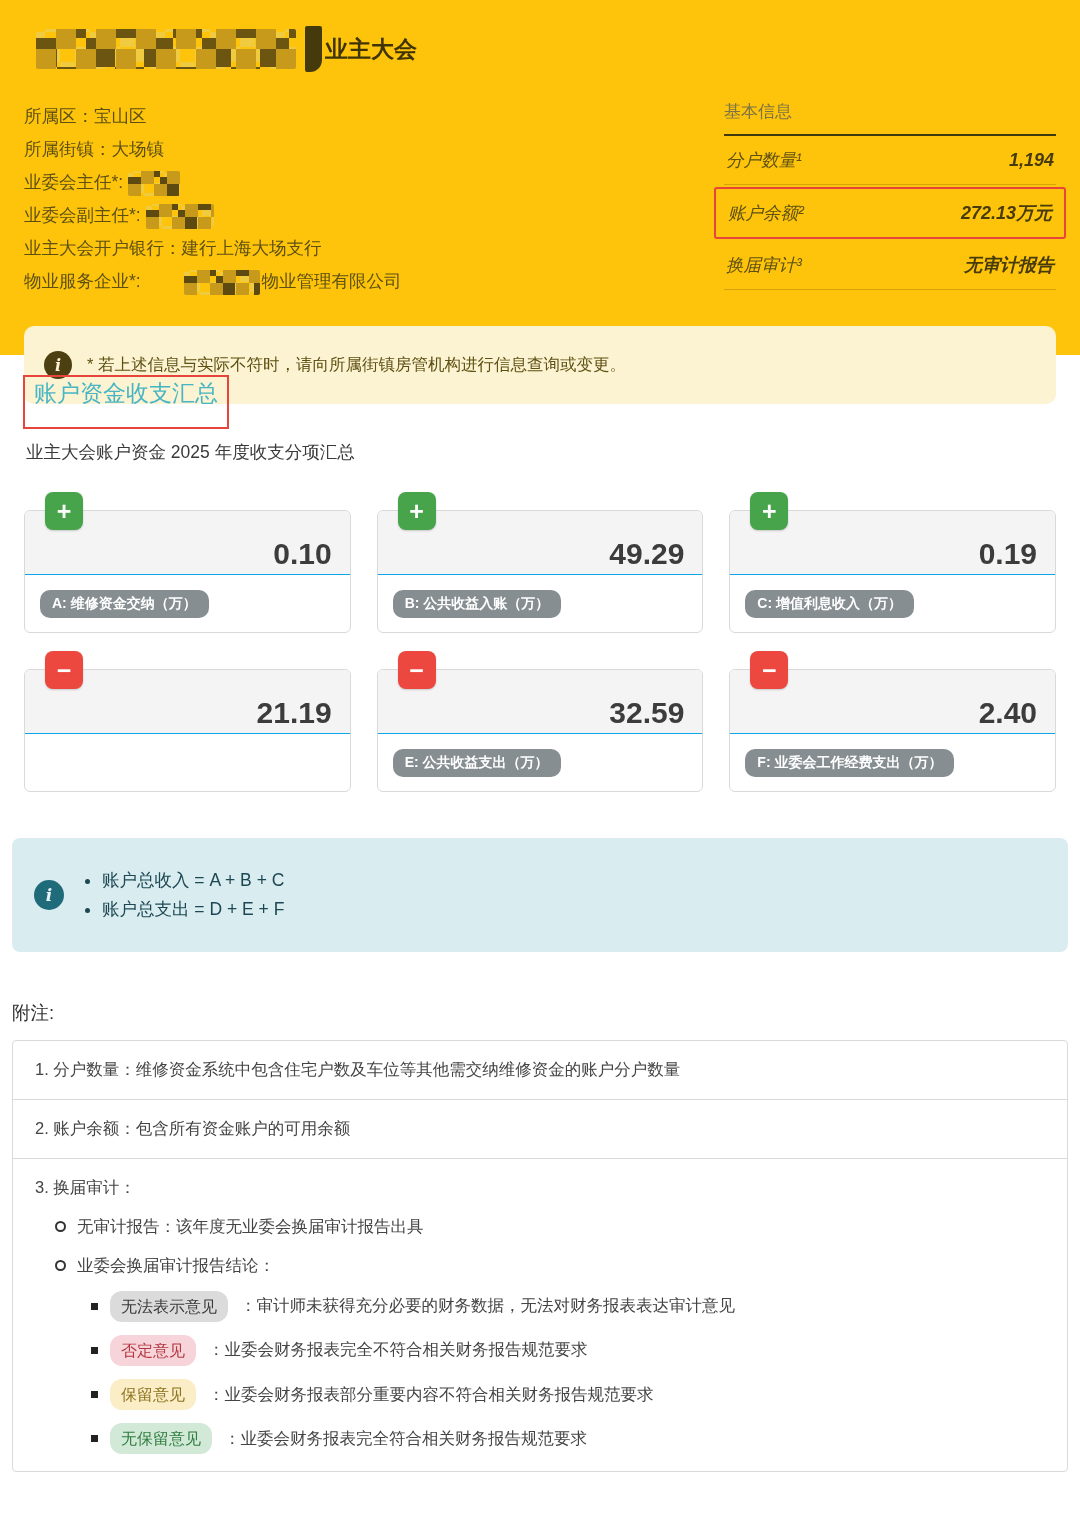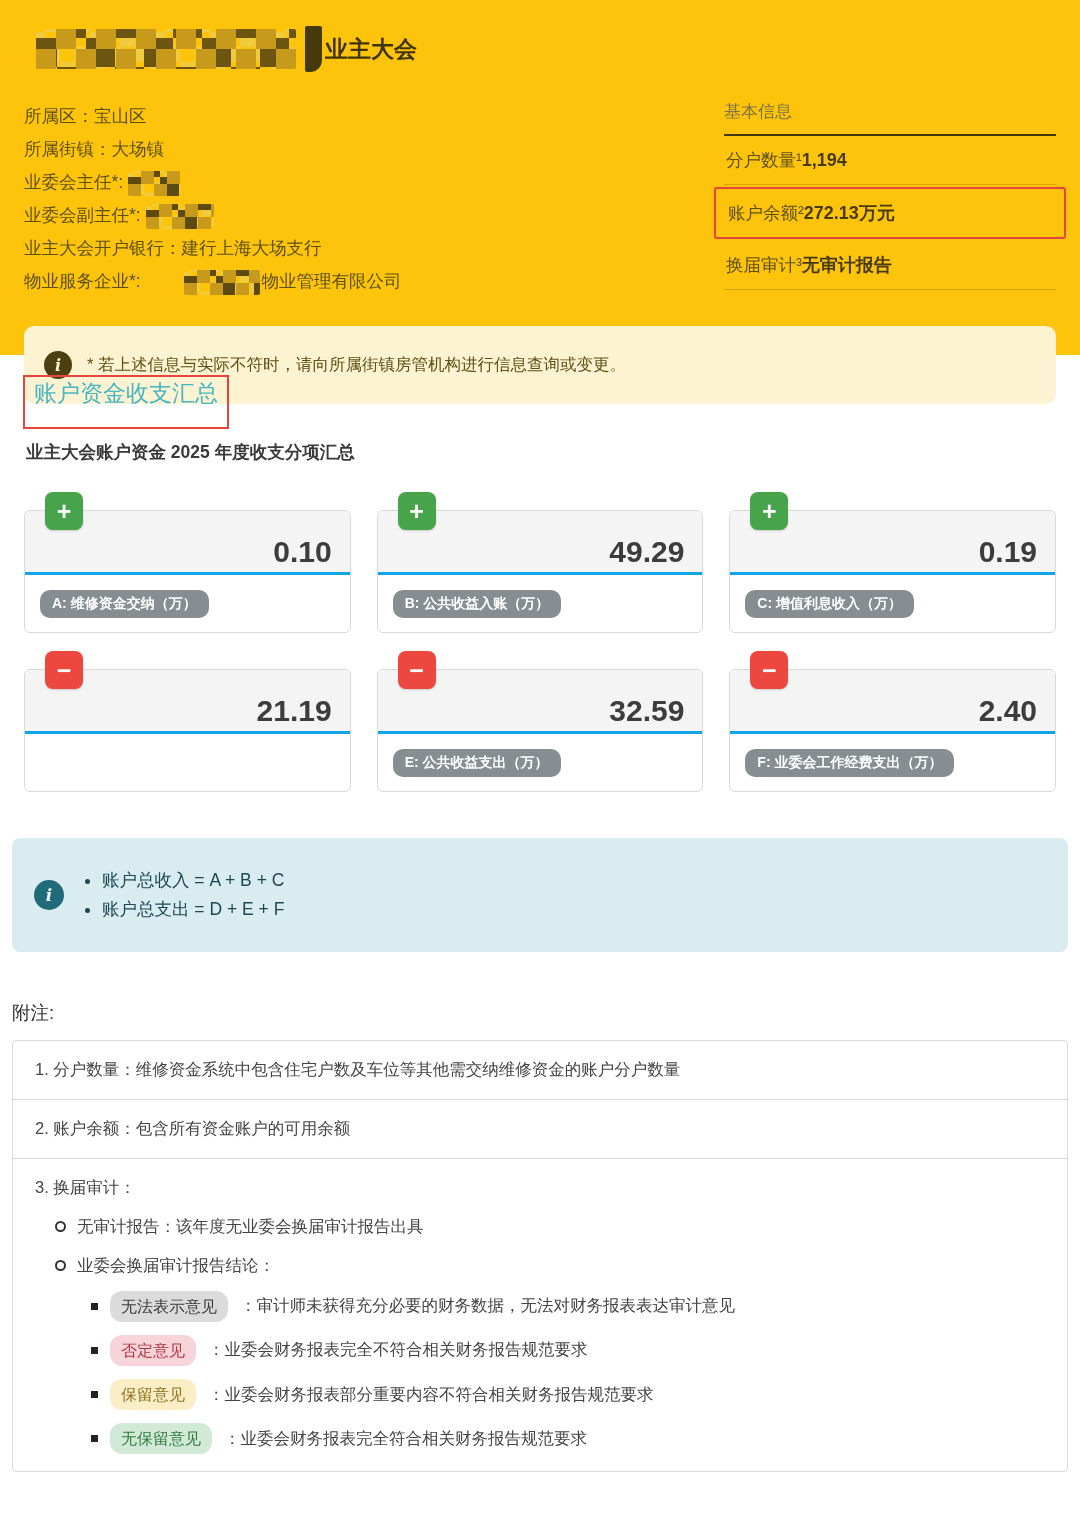--- a/index.html
+++ b/index.html
@@ -24,45 +24,45 @@
     background:
       repeating-conic-gradient(#c79a1c 0% 25%, transparent 0% 50%) 0 0/26px 26px,
       repeating-conic-gradient(#5d4a10 0% 25%, transparent 0% 50%) 13px 6px/38px 38px,
       repeating-conic-gradient(#f0cb3f 0% 25%, transparent 0% 50%) 6px 2px/20px 20px;
   }
   .info-grid{display:flex;margin-top:28px;}
   .left-col{flex:1;font-size:17.5px;color:#5E5012;}
   .field-row{height:33px;line-height:33px;}
   .right-col{width:332px;}
   .bi-title{font-size:17px;color:#7d7344;padding-bottom:11px;border-bottom:2px solid #40380F;}
-  .bi-row{display:flex;align-items:center;
-    padding:12px 2px;border-bottom:1px solid rgba(62,52,10,.22);font-size:17.5px;}
+  .bi-row{display:flex;justify-content:space-between;align-items:center;
+    padding:12px 2px;border-bottom:1px solid rgba(62,52,10,.22);font-size:17.5px;font-style:italic;}
   .bi-label{color:#5E5012;}
   .bi-value{font-weight:bold;color:#473B0B;font-size:18px;}
   .bi-row.highlight{border:2px solid #E5453A;border-radius:3px;margin:2px -10px;padding:12px 12px;}
   .note-box{margin-top:28px;background:#FCF3D2;border-radius:10px;padding:25px 20px;
     display:flex;align-items:center;gap:15px;color:#5E5012;font-size:16.5px;}
   .i-icon{flex:0 0 auto;width:28px;height:28px;border-radius:50%;display:flex;align-items:center;justify-content:center;
     font-family:"DejaVu Serif","Liberation Serif",serif;font-style:italic;font-weight:bold;font-size:16px;}
   .i-dark{background:#4C4012;color:#FCF3D2;}
   .i-teal{background:#1F6B7A;color:#E7F3F5;width:30px;height:30px;font-size:17px;}
   
   .main{padding:20px 24px 0;}
   .section-title-box{display:inline-block;border:2px solid #E5453A;padding:1px 9px 18px;margin-left:-1px;}
   .section-title{color:#48B5C4;font-size:23px;font-weight:normal;}
-  .subtitle{margin:11px 0 0 2px;font-size:17.5px;color:#3a3a3a;font-weight:bold;}
+  .subtitle{margin:11px 0 0 2px;font-size:17.5px;color:#3a3a3a;}
   .cards{display:flex;gap:26px;margin-top:46px;}
   .cards.second{margin-top:36px;}
   .card{flex:1;border:1px solid #d9d9d9;border-radius:6px;position:relative;background:#fff;}
   .card-badge{position:absolute;top:-19px;left:20px;width:38px;height:38px;border-radius:8px;
     color:#fff;font-size:25px;font-weight:bold;display:flex;align-items:center;justify-content:center;
     box-shadow:0 1px 2px rgba(0,0,0,.18);line-height:1;}
   .badge-plus{background:#47A44B;}
   .badge-minus{background:#EC4840;}
-  .card-top{background:#f4f4f4;border-bottom:3px solid #0ea5e9;border-radius:6px 6px 0 0;height:64px;
+  .card-top{background:#f4f4f4;border-bottom:1px solid #0ea5e9;border-radius:6px 6px 0 0;height:64px;
     display:flex;align-items:flex-end;justify-content:flex-end;padding:0 18px 3px;box-sizing:border-box;}
   .card-value{font-size:30px;font-weight:bold;color:#3c3c3c;}
   .card-bottom{height:57px;display:flex;align-items:center;padding:0 15px;}
   .card-pill{background:#878E92;color:#fff;font-size:14px;font-weight:bold;padding:5px 12px;border-radius:10px;white-space:nowrap;}
   .formula-box{margin:46px -12px 0;background:#D9ECF0;border-radius:8px;padding:28px 22px;
     display:flex;align-items:center;gap:16px;}
   .formula-list{margin:0;padding-left:22px;color:#1d4752;font-size:17.5px;line-height:29px;}
   .formula-list li{list-style:disc;}
   
   .notes-heading{margin:48px 0 15px -12px;font-size:18.5px;color:#333;}

